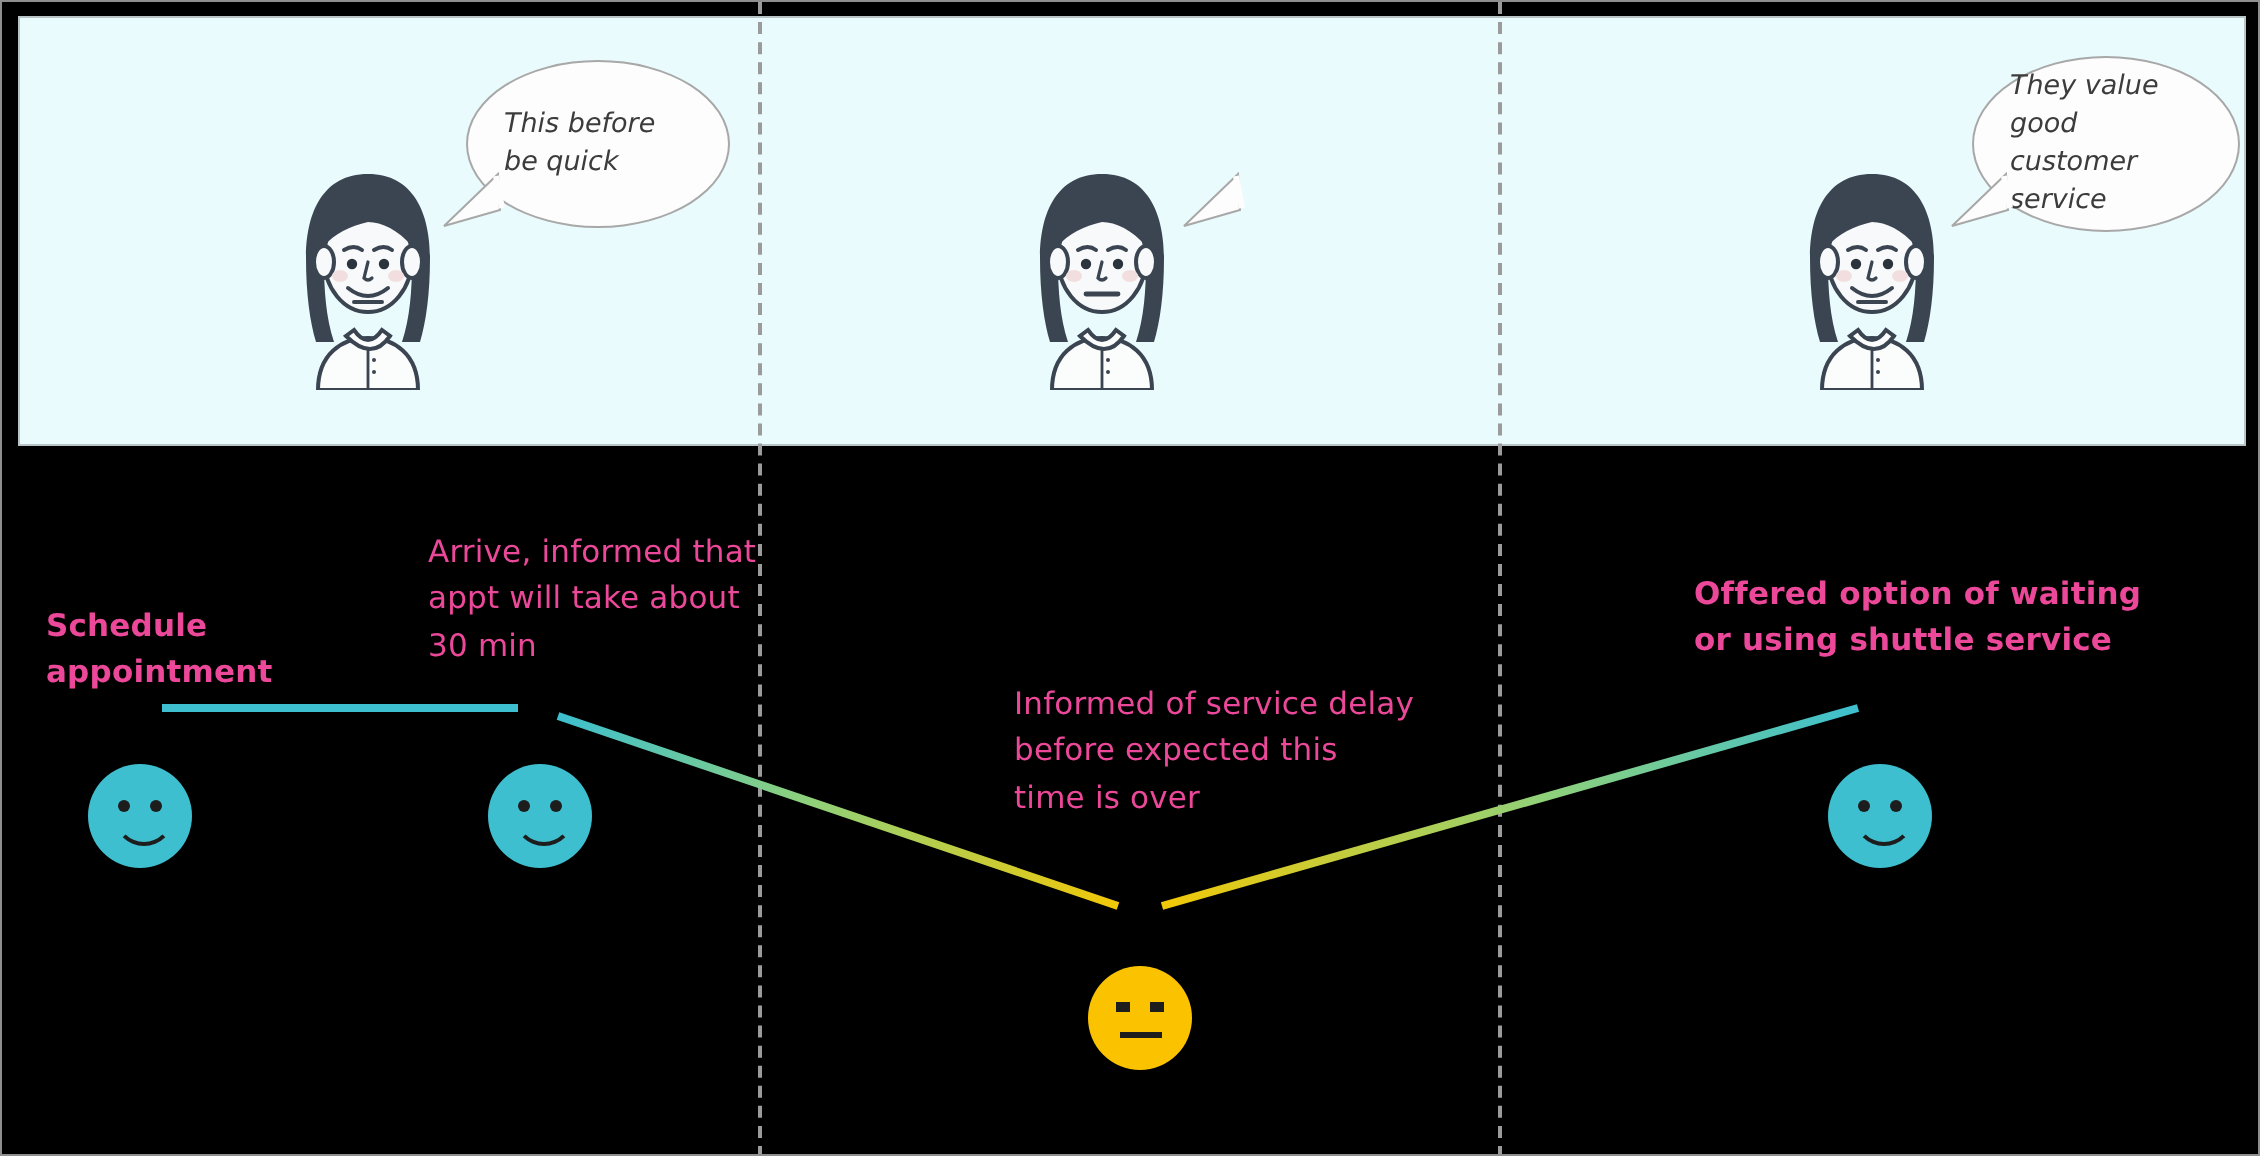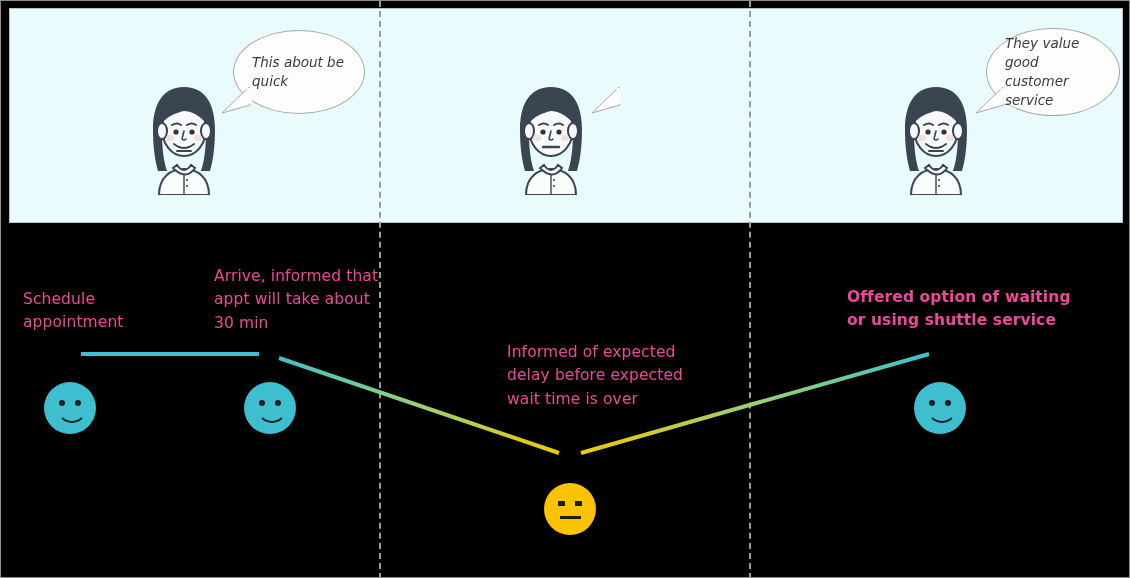--- a/index.html
+++ b/index.html
@@ -147,21 +147,21 @@
       <path d="M33 59 q10 8 20 0" stroke="#3b4552" stroke-width="2" fill="none" stroke-linecap="round"></path>
       <path d="M36 66 h14" stroke="#3b4552" stroke-width="2" stroke-linecap="round"></path>
       <path d="M18 110 C18 92 30 84 43 84 C56 84 68 92 68 110 Z" fill="#fbfcfc" stroke="#3b4552" stroke-width="2"></path>
       <path d="M36 80 q7 10 14 0 l4 3 q-9 13 -22 0 Z" fill="#fbfcfc" stroke="#3b4552" stroke-width="2"></path>
       <path d="M43 90 v20" stroke="#3b4552" stroke-width="1.4"></path>
       <circle cx="46" cy="95" r="1" fill="#3b4552"></circle>
       <circle cx="46" cy="101" r="1" fill="#3b4552"></circle>
     </svg>
   </div>
   <div class="bubble" style="left:232px; top:29px; width:132px; height:84px;">
-    <span class="bubble-text">This about be quick</span>
+    <span class="bubble-text">This before be quick</span>
   </div>
   <svg class="bubble-tail" style="left:218px; top:84px;" width="34" height="34">
     <path d="M30 2 L3 28 L31 20 Z" fill="#fdfdfd" stroke="#a8a8a8" stroke-width="1"></path>
     <path d="M29 3 L32 19" stroke="#fdfdfd" stroke-width="3"></path>
   </svg>
 
   <div class="persona" style="left:507px; top:84px;">
     <svg width="86" height="110" viewBox="0 0 86 110">
       <path d="M43 2 C20 2 12 22 12 44 C12 62 14 76 17 86 L26 86 C22 74 21 60 21 46 C21 28 29 14 43 14 C57 14 65 28 65 46 C65 60 64 74 60 86 L69 86 C72 76 74 62 74 44 C74 22 66 2 43 2 Z" fill="#3b4552"></path>
       <ellipse cx="43" cy="44" rx="22" ry="27" fill="#f7f9fa" stroke="#3b4552" stroke-width="2"></ellipse>
@@ -230,23 +230,23 @@
         <stop offset="0%" stop-color="#f2c807"></stop>
         <stop offset="55%" stop-color="#8fd17a"></stop>
         <stop offset="100%" stop-color="#3dbfcf"></stop>
       </linearGradient>
     </defs>
     <line x1="80" y1="353" x2="258" y2="353" stroke="#3dbfcf" stroke-width="4"></line>
     <line x1="278" y1="357" x2="558" y2="452" stroke="url(#grad-down)" stroke-width="4"></line>
     <line x1="580" y1="452" x2="928" y2="353" stroke="url(#grad-up)" stroke-width="4"></line>
   </svg>
 
-  <div class="stage-label" style="left:22px; top:287px; width:160px;">Schedule appointment</div>
+  <div class="stage-label" style="left:22px; top:301px; width:160px;font-weight:bold;">Schedule appointment</div>
   <div class="stage-label" style="left:213px; top:264px; width:165px;">Arrive, informed that appt will take about 30 min</div>
-  <div class="stage-label" style="left:506px; top:340px; width:200px;">Informed of expected delay before expected wait time is over</div>
+  <div class="stage-label" style="left:506px; top:340px; width:200px;">Informed of service delay before expected this time is over</div>
   <div class="stage-label" style="left:846px; top:285px; width:225px;font-weight:bold;">Offered option of waiting or using shuttle service</div>
 
   <div class="emoji happy" style="left:43px; top:381px;">
     <span class="eye l"></span>
     <span class="eye r"></span>
     <span class="mouth-smile"></span>
   </div>
   <div class="emoji happy" style="left:243px; top:381px;">
     <span class="eye l"></span>
     <span class="eye r"></span>

